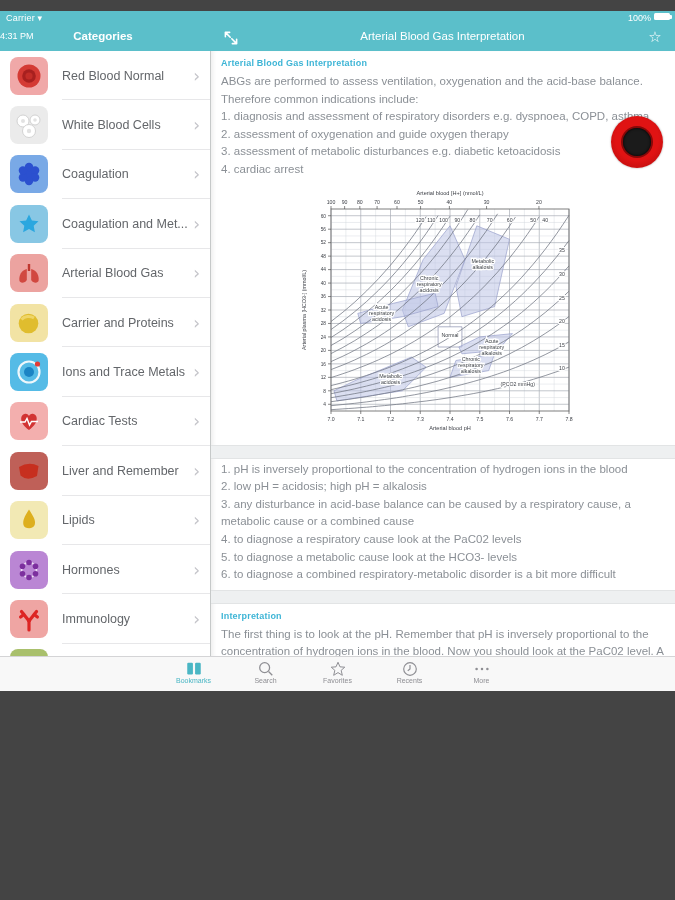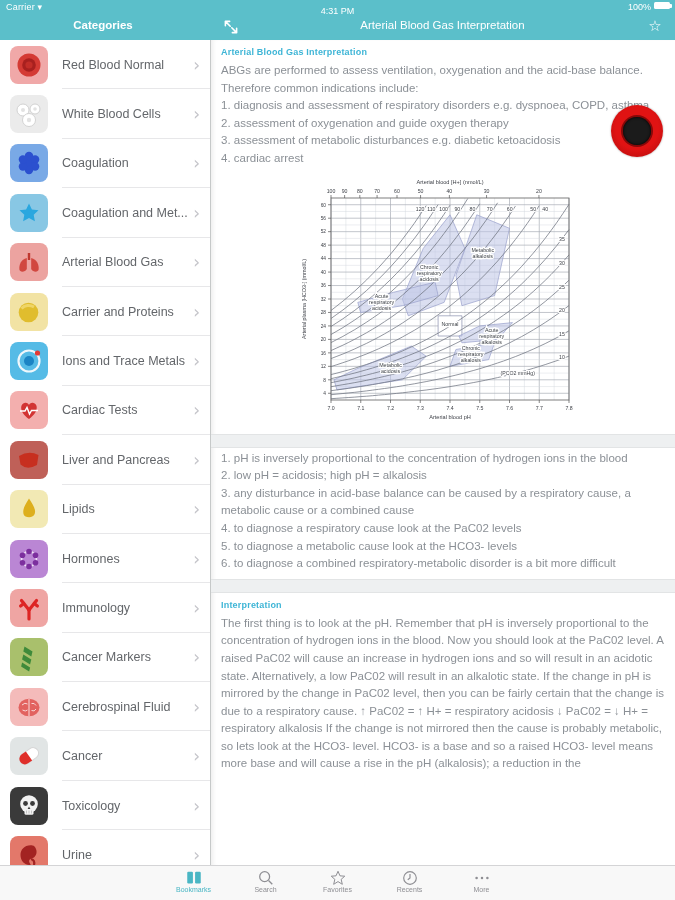--- a/index.html
+++ b/index.html
@@ -1,22 +1,22 @@
 <!DOCTYPE html>
 <html><head>
 <meta charset="utf-8">
 <style>
   html,body{margin:0;padding:0;background:#444;}
-  .app{position:relative;width:675px;height:900px;margin:0 auto;background:#6d28d9;overflow:hidden;
+  .app{position:relative;width:675px;height:680px;margin:11px auto;background:#6d28d9;overflow:hidden;
        font-family:"Liberation Sans", sans-serif;-webkit-font-smoothing:antialiased;}
   
   .header{position:absolute;top:0;left:0;right:0;height:40px;background:#5bbfca;border-bottom:1px solid #49aab6;}
   .statusbar{position:relative;height:14px;font-size:9px;color:#fff;}
   .statusbar .carrier{position:absolute;left:6px;top:2px;letter-spacing:.2px;}
-  .statusbar .time{position:absolute;left:0;right:0;top:6px;text-align:center;}
+  .statusbar .time{position:absolute;left:0;right:0;top:20px;text-align:left;}
   .statusbar .batt-wrap{position:absolute;right:5px;top:2px;display:flex;align-items:flex-start;gap:3px;}
   .battery{width:16px;height:7px;background:#fff;border-radius:1.5px;position:relative;}
   .battery:after{content:'';position:absolute;right:-2px;top:1.5px;width:1.8px;height:4px;background:#fff;border-radius:0 1px 1px 0;}
   .navrow{position:relative;height:26px;}
   .nav-left{position:absolute;left:0;top:0;width:210px;height:26px;}
   .nav-left .title{position:absolute;left:0;right:4px;top:5px;text-align:center;color:#fff;font-size:11.5px;font-weight:bold;}
   .nav-right{position:absolute;left:210px;right:0;top:0;height:26px;}
   .nav-right .title{position:absolute;left:0;right:0;top:5px;text-align:center;color:#fff;font-size:11.5px;}
   .expand-btn{position:absolute;left:12px;top:4px;width:18px;height:18px;cursor:pointer;}
   .star-btn{position:absolute;right:10px;top:2px;width:20px;height:20px;color:#fff;font-size:15px;line-height:20px;text-align:center;cursor:pointer;}
@@ -173,21 +173,21 @@
           </span>
           <span class="side-label">Cardiac Tests</span>
           <span class="chevron">›</span>
         </div>
         <div class="side-item">
           <span class="side-icon" style="background:#bf6058">
             <svg width="38" height="38" viewBox="0 0 38 38">
               <path d="M9 15 Q19 9 28.5 14 L27 24 Q17 29.5 10.5 23.5 Z" fill="#c72f1f"></path>
             </svg>
           </span>
-          <span class="side-label">Liver and Pancreas</span>
+          <span class="side-label">Liver and Remember</span>
           <span class="chevron">›</span>
         </div>
         <div class="side-item">
           <span class="side-icon" style="background:#f2e9b4">
             <svg width="38" height="38" viewBox="0 0 38 38">
               <path d="M19 8.5 C14.5 15.5 12.5 19.5 13.5 24 C14.6 28.2 23.6 28.6 24.8 23.5 C26 19 23 15 19 8.5 Z" fill="#ddaf1e"></path>
             </svg>
           </span>
           <span class="side-label">Lipids</span>
           <span class="chevron">›</span>

